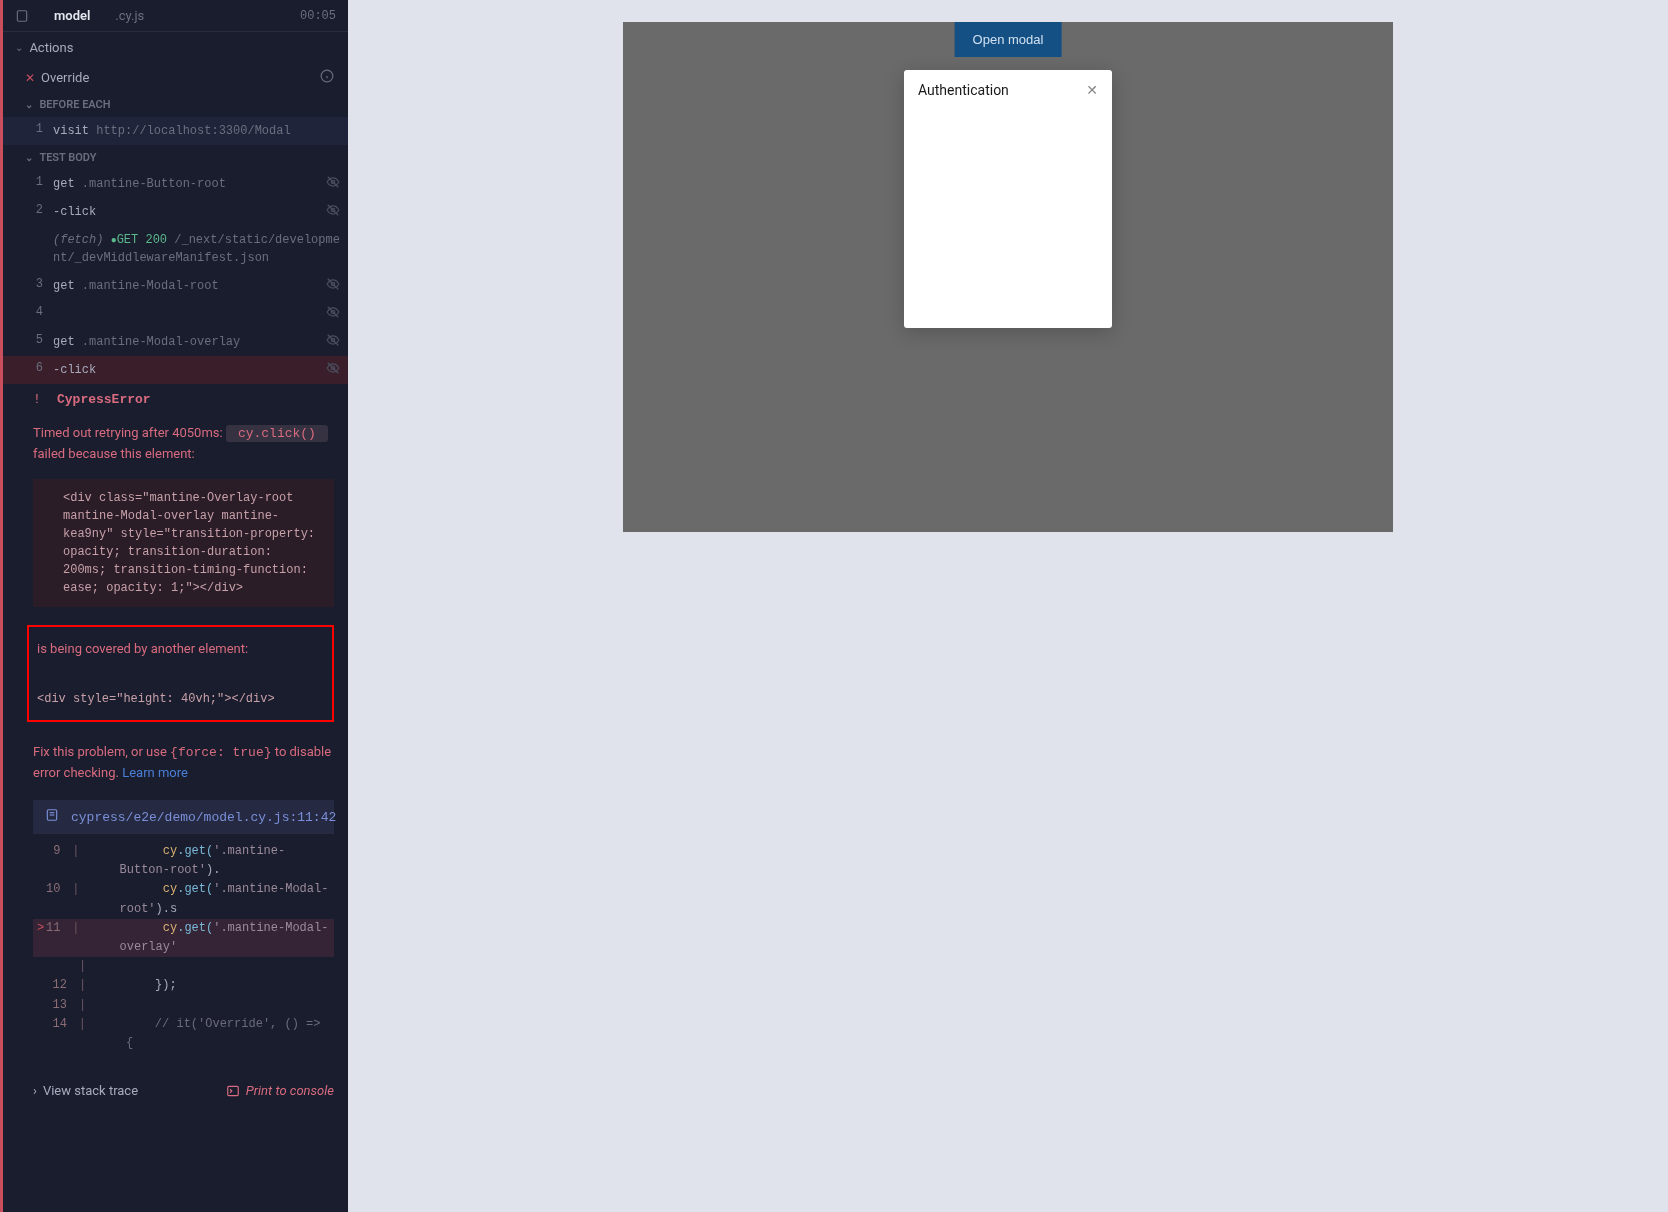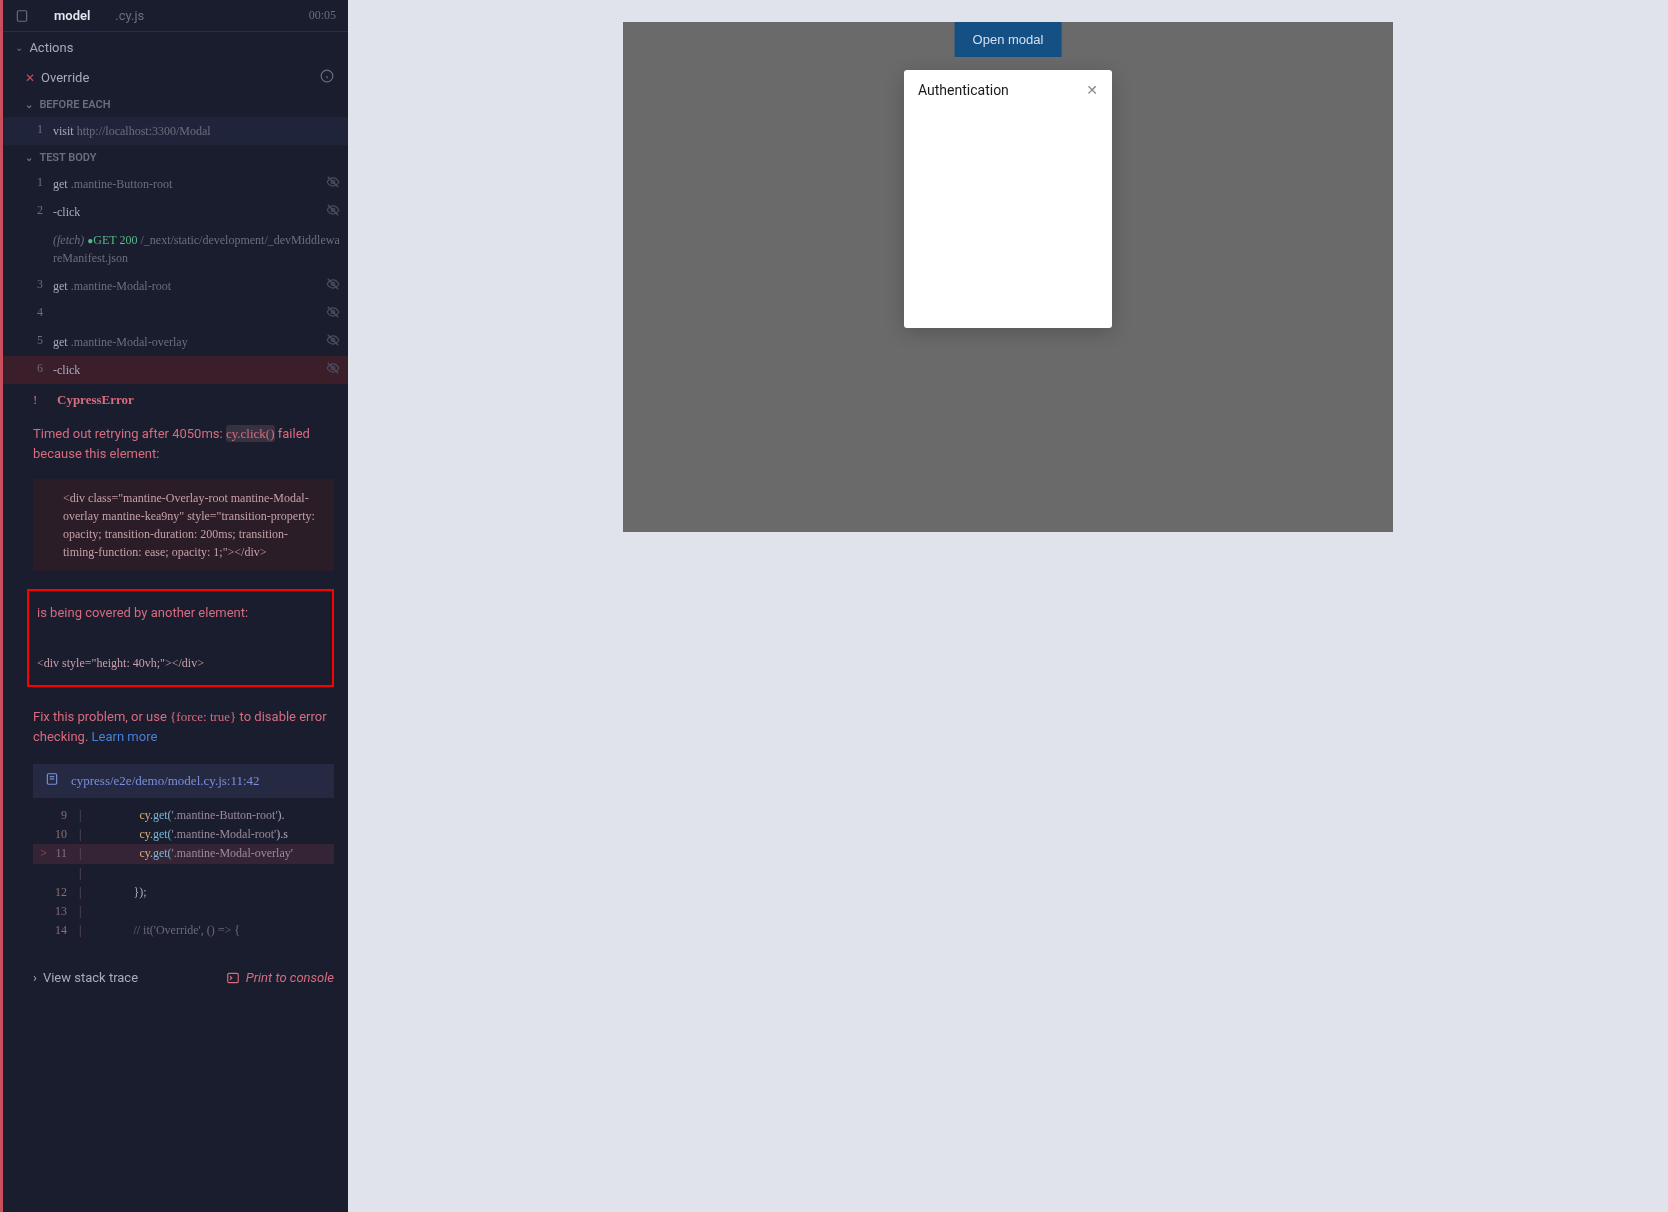--- a/index.html
+++ b/index.html
@@ -4,21 +4,21 @@
   <style>
     * { margin: 0; padding: 0; box-sizing: border-box; }
     body {
       font-family: -apple-system, BlinkMacSystemFont, "Segoe UI", Roboto, sans-serif;
       background: #1a1d2e;
       display: flex;
       width: 1668px;
       height: 1212px;
       overflow: hidden;
     }
-    .mono { font-family: Liberation Serif, serif; }
+    .mono { font-family: Liberation Mono, monospace; }
 
     
     .sidebar {
       width: 348px;
       background: #1a1d2e;
       color: #c5c8d4;
       display: flex;
       flex-direction: column;
       font-size: 13px;
       border-left: 3px solid #c94e5e;
@@ -225,21 +225,21 @@
       box-shadow: 0 4px 20px rgba(0,0,0,0.2);
     }
     .modal-header {
       display: flex;
       align-items: center;
       justify-content: space-between;
     }
     .modal-title { font-size: 14px; color: #1a1a1a; }
     .modal-close { color: #888; font-size: 14px; cursor: pointer; background: none; border: none; }
 
-    .inline-code { background: rgba(120,100,110,0.3); padding: 1px 0; border-radius: 3px; }
+    .inline-code { background: rgba(120,100,110,0.3); padding: 1px 12px; border-radius: 3px; }
   </style>
 </head>
 <body>
 
 <div class="sidebar">
 
   <div class="sidebar-header">
     <svg class="file-icon" viewBox="0 0 24 24" fill="none" stroke="currentColor" stroke-width="2">
         <rect x="4" y="3" width="16" height="18" rx="2"></rect>
       </svg>

